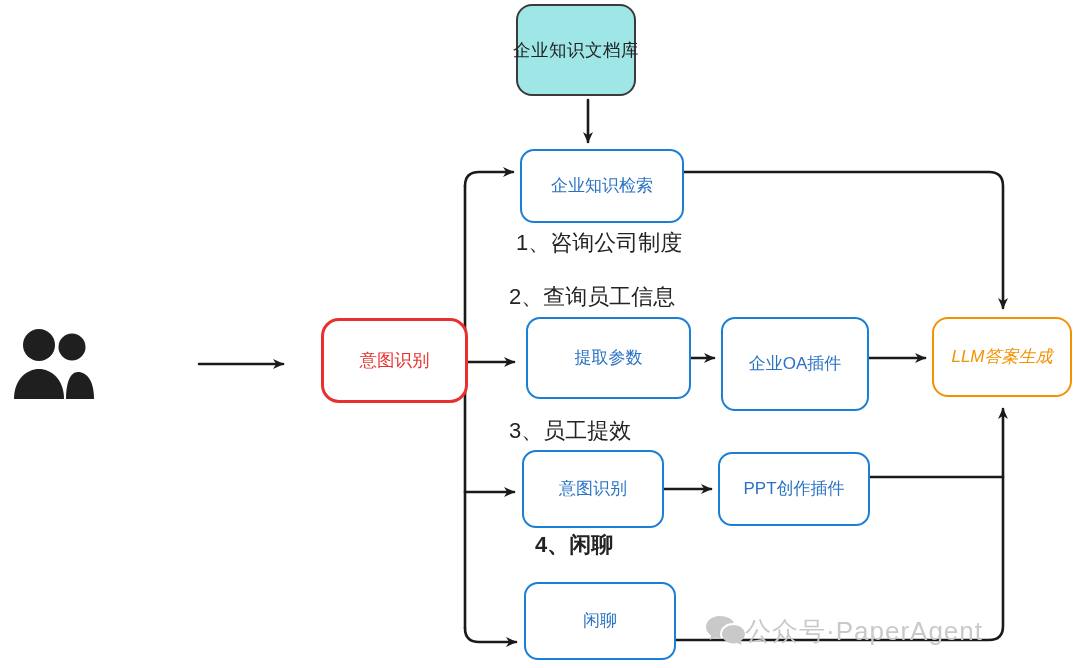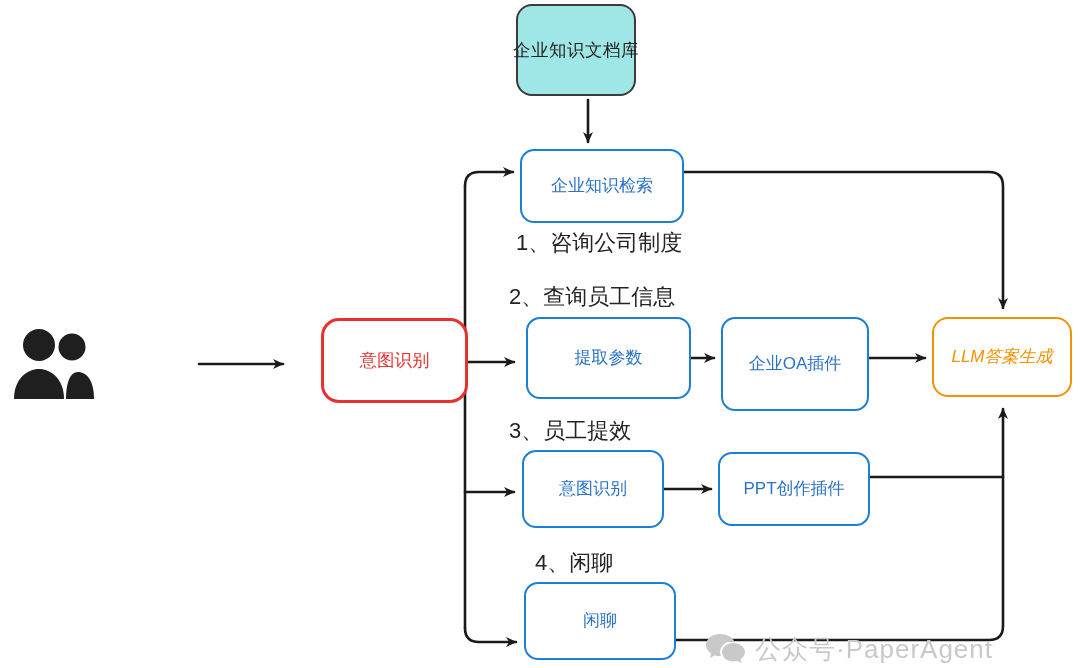--- a/index.html
+++ b/index.html
@@ -43,28 +43,28 @@
   
   .n-query{left:111px;top:323px;width:84px;height:82px;
            border:3px solid #2ca24c;color:#2ca24c;border-radius:50%;
            font-size:16.5px;font-style:italic;}
 
   
   .caption{position:absolute;color:#232323;font-size:22px;white-space:nowrap;}
   .c1{left:516px;top:228px;}
   .c2{left:509px;top:282px;}
   .c3{left:509px;top:416px;}
-  .c4{left:535px;top:548px;}
+  .c4{left:535px;top:530px;font-weight:bold;}
 
   
   .users-icon{position:absolute;left:8px;top:325px;width:92px;height:78px;}
 
   
-  .watermark{position:absolute;left:705px;top:632px;display:flex;
-             align-items:flex-end;gap:10px;color:#c9c9c9;font-size:26px;
+  .watermark{position:absolute;left:705px;top:614px;display:flex;
+             align-items:flex-end;color:#c9c9c9;font-size:26px;
              letter-spacing:1px;pointer-events:none;}
   .wm-icon{width:40px;height:34px;}
 </style>
 </head>
 <body>
 
 <div id="canvas">
 
   <svg class="wires" viewBox="0 0 1080 668">
     <defs>

